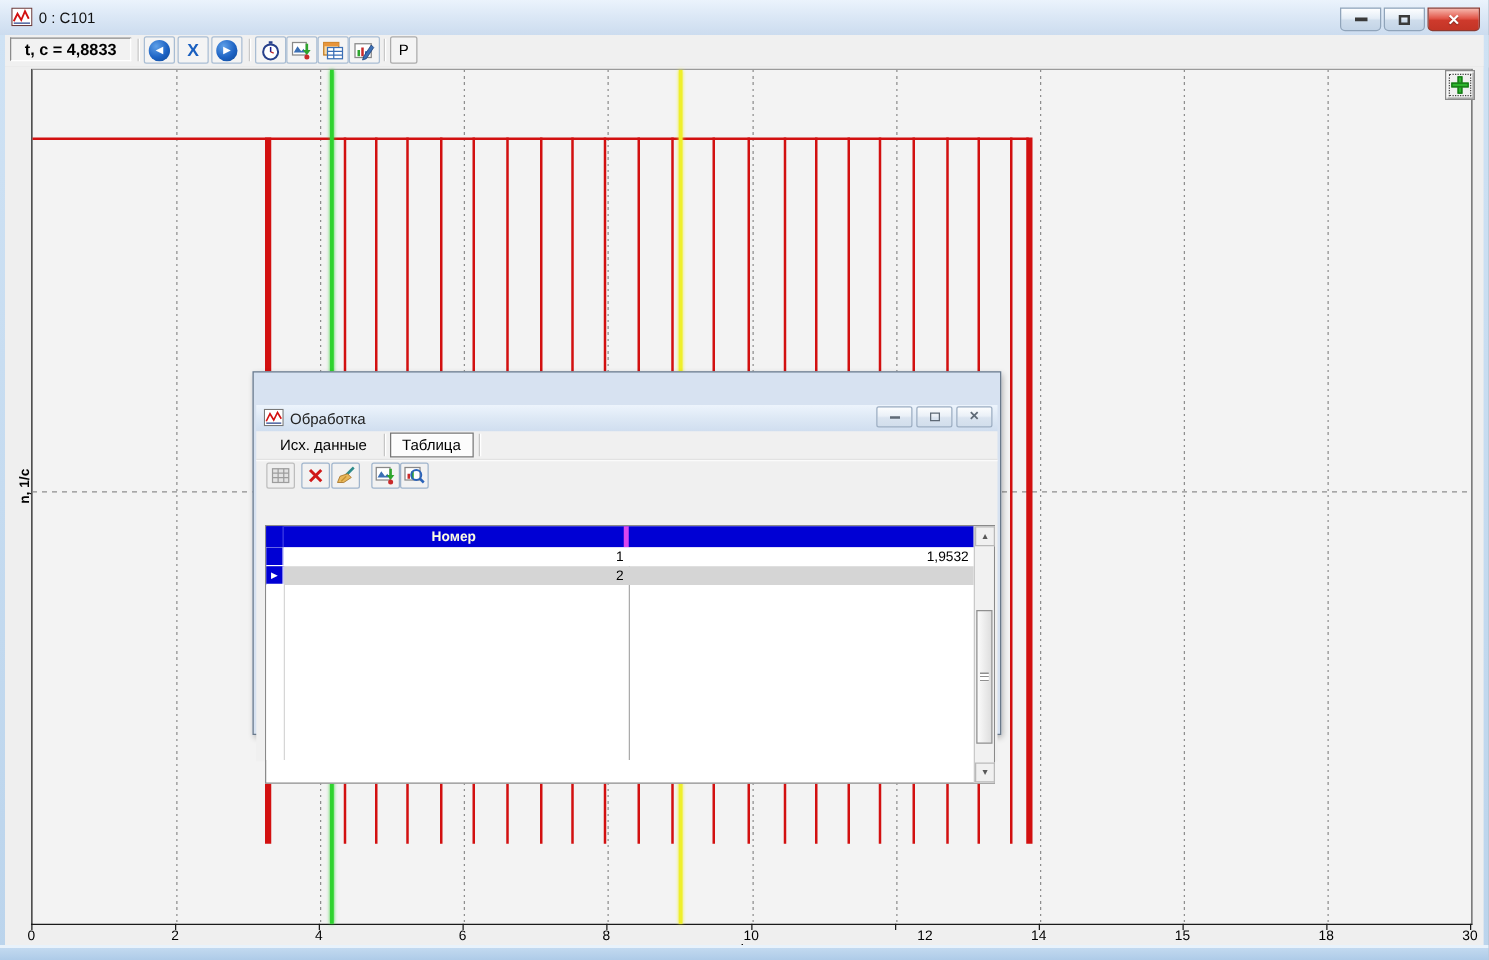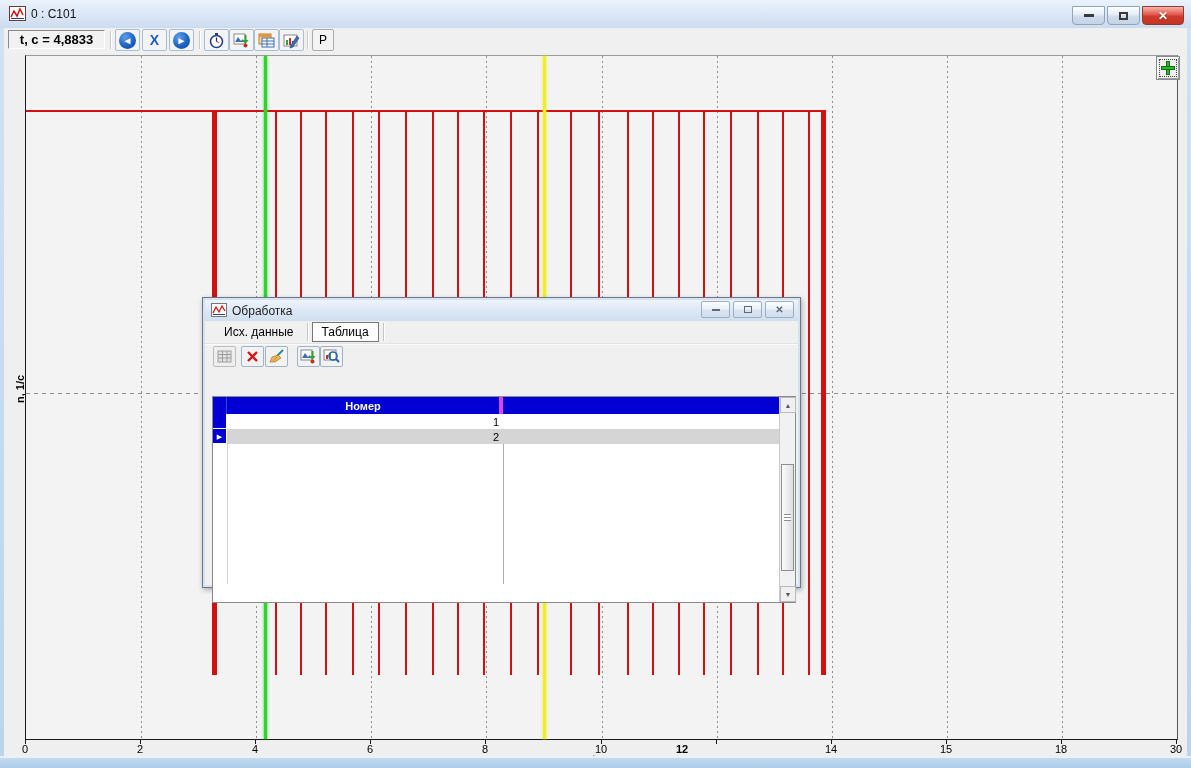--- a/index.html
+++ b/index.html
@@ -61,21 +61,21 @@
   .xaxis{position:absolute;left:0;top:0;width:1183px;height:703px;pointer-events:none;}
   .tick{position:absolute;top:686px;width:1px;height:5px;background:#1A1A1A;}
   .ticklabel{position:absolute;top:690px;transform:translateX(-50%);font-size:11px;color:#000;}
   .xlabel{position:absolute;left:596px;top:690px;transform:translateX(-50%);margin-top:10px;
     font-size:11px;font-weight:bold;color:#000;}
 
   
   .dialog{position:absolute;left:202px;top:297px;width:599px;height:291px;box-sizing:border-box;
     background:#D7E2F1;border:1px solid #69798B;box-shadow:1px 2px 5px rgba(0,0,0,.3);padding:2px;}
   .dlgtitle{position:relative;height:21px;
-    background:linear-gradient(180deg,#EDF4FC 0%,#DDE8F5 50%,#D0DEEF 100%);}
+    background:linear-gradient(180deg,#EDF4FC 0%,#DDE8F5 50%,#D0DEEF 100%);margin-top:24px;}
   .dlgicon{position:absolute;left:6px;top:3px;width:16px;height:14px;}
   .dlgname{position:absolute;left:27px;top:4px;font-size:12px;color:#222;}
   .dlgbtns{position:absolute;right:4px;top:1px;display:flex;gap:3px;}
   .dbtn{width:29px;height:17px;box-sizing:border-box;border:1px solid #9DAEC2;border-radius:2px;
     background:linear-gradient(180deg,#FCFDFE 0%,#EAF0F7 45%,#DAE4F0 55%,#D2DEEC 100%);
     display:flex;align-items:center;justify-content:center;color:#5F6A76;}
   .dbtn .dash{width:8px;height:2px;background:#5F6A76;}
   .dbtn .rest{width:8px;height:7px;border:1px solid #5F6A76;box-sizing:border-box;}
   .dbtn .x{font-size:10px;font-weight:bold;line-height:1;}
   .dlgbody{position:relative;height:264px;background:#F0F0F0;}
@@ -258,21 +258,21 @@
         <div class="ticklabel" style="left: 136px;">2</div>
         <div class="tick" style="left: 251px;"></div>
         <div class="ticklabel" style="left: 251px;">4</div>
         <div class="tick" style="left: 366px;"></div>
         <div class="ticklabel" style="left: 366px;">6</div>
         <div class="tick" style="left: 481px;"></div>
         <div class="ticklabel" style="left: 481px;">8</div>
         <div class="tick" style="left: 597px;"></div>
         <div class="ticklabel" style="left: 597px;">10</div>
         <div class="tick" style="left: 712px;"></div>
-        <div class="ticklabel" style="left: 678px; font-weight: bold;">12</div>
+        <div class="ticklabel" style="left: 736px;">12</div>
         <div class="tick" style="left: 827px;"></div>
         <div class="ticklabel" style="left: 827px;">14</div>
         <div class="tick" style="left: 942px;"></div>
         <div class="ticklabel" style="left: 942px;">15</div>
         <div class="tick" style="left: 1057px;"></div>
         <div class="ticklabel" style="left: 1057px;">18</div>
         <div class="tick" style="left: 1172px;"></div>
         <div class="ticklabel" style="left: 1172px;">30</div>
       </div>
     <div class="ylabel">n, 1/c</div>
@@ -353,20 +353,21 @@
         <div class="thead">
           <div class="hgut"></div>
           <div class="hcell hnum">Номер</div>
         </div>
         <div class="tbody">
           <div class="gutdiv"></div>
           <div class="coldiv" style="left:290px"></div>
         <div class="trow" style="top: 0px;">
               <div class="gut"></div>
               <div class="cell cnum">1</div>
+              <div class="cell ct">1,9532</div>
             </div>
             <div class="trow sel" style="top: 15px;">
               <div class="gut">
                 <span class="rowmark">▶</span>
               </div>
               <div class="cell cnum">2</div>
             </div>
           </div>
         <div class="vscroll">
           <div class="sbtn" style="top:0">

